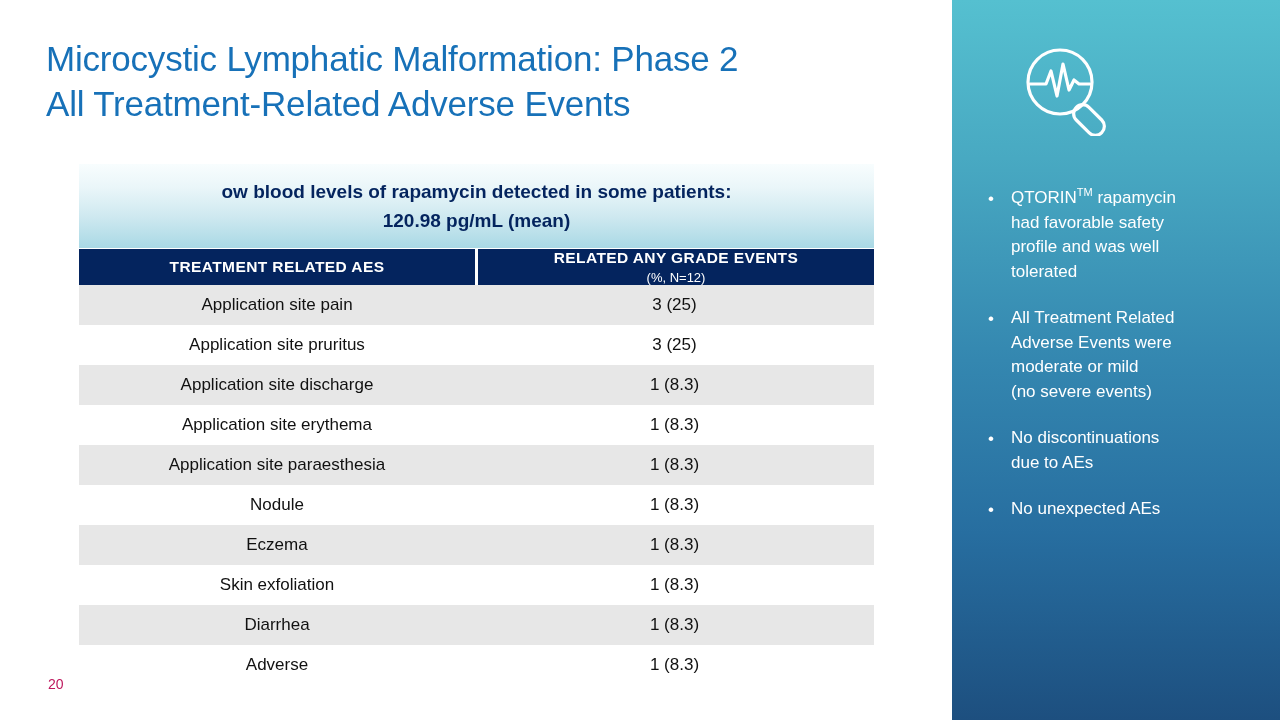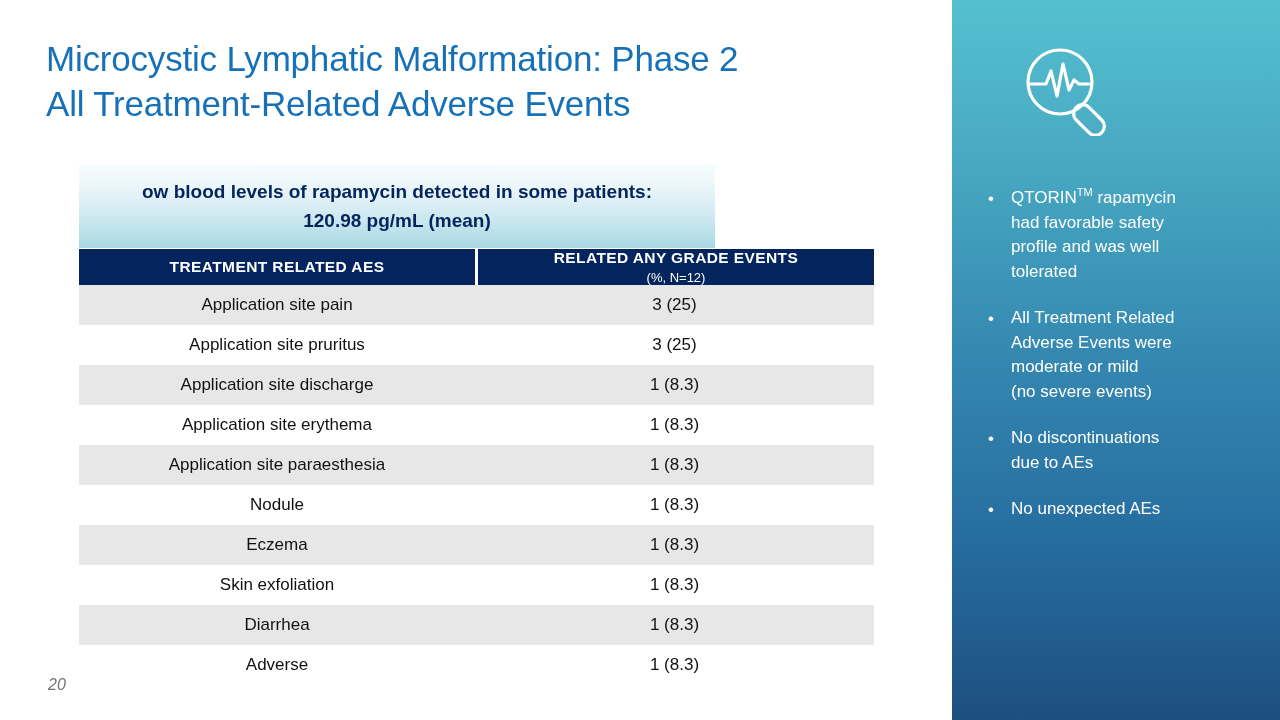--- a/index.html
+++ b/index.html
@@ -47,21 +47,21 @@
     font-weight: 400;
     letter-spacing: -0.2px;
     white-space: pre-line;
   }
 
   
   #callout-banner {
     position: absolute;
     left: 79px;
     top: 164px;
-    width: 636px;
+    width: 795px;
     height: 84px;
     background: linear-gradient(180deg, #f8fdfe 0%, #eaf6f9 28%, #cfe9f0 62%, #a9d9e5 100%);
     display: flex;
     flex-direction: column;
     align-items: center;
     justify-content: center;
   }
   .callout-line {
     color: #04245e;
     font-size: 19px;
@@ -123,23 +123,22 @@
     color: #111111;
   }
   .td-left { width: 396px; }
   .td-right { width: 399px; }
 
   
   #page-number {
     position: absolute;
     left: 48px;
     top: 676px;
-    font-size: 16px;
-    color: #737373;
-    font-style: italic;
+    font-size: 14px;
+    color: #be185d;
   }
 
   
   #right-panel {
     position: absolute;
     left: 952px;
     top: 0;
     width: 328px;
     height: 720px;
     background: linear-gradient(180deg, #55c0d0 0%, #48a9c2 22%, #3487b0 50%, #276ea0 74%, #1d4f7f 100%);

